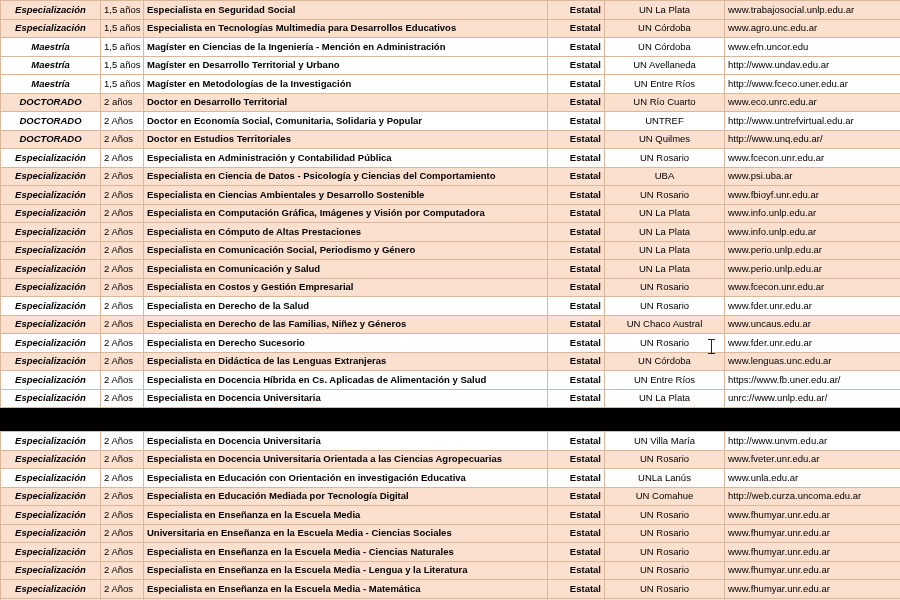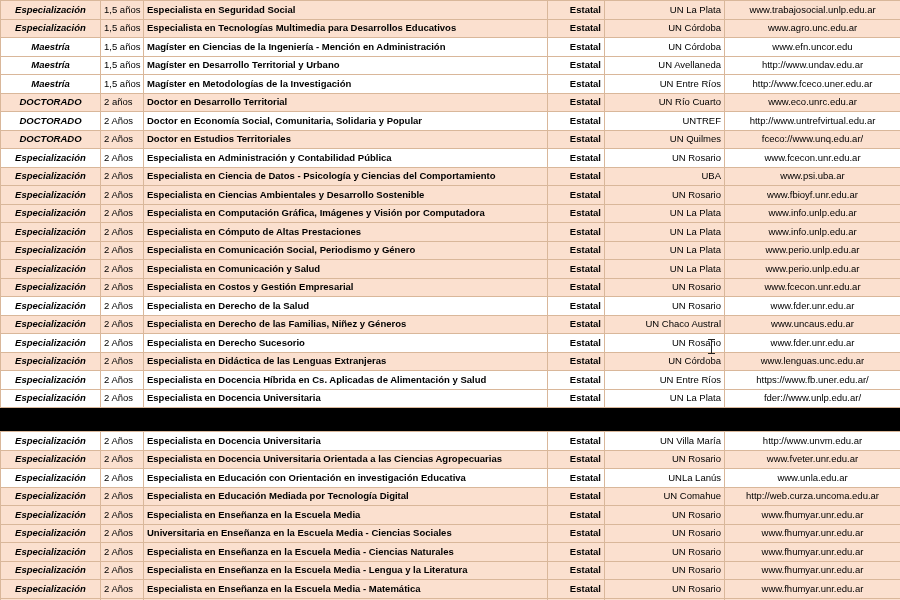--- a/index.html
+++ b/index.html
@@ -54,24 +54,23 @@
   td.nombre {
     text-align: left;
     padding-left: 5px;
     font-weight: bold;
   }
   td.gestion {
     text-align: right;
     font-weight: bold;
   }
   td.inst {
-    text-align: right;
+    text-align: center;
   }
   td.web {
-    text-align: center;
   }
   
   tr.peach td { background: #fbe0cf; }
   tr.white td { background: #ffffff; }
 
   tr.peach td.web, tr.peach td.inst { color: #000; }
 
   .band {
     height: 23px;
     background: #000000;
@@ -166,21 +165,21 @@
           <td class="gestion">Estatal</td>
           <td class="inst">UNTREF</td>
           <td class="web">http://www.untrefvirtual.edu.ar</td>
         </tr>
         <tr class="peach">
           <td class="tipo">DOCTORADO</td>
           <td class="dur">2 Años</td>
           <td class="nombre">Doctor en Estudios Territoriales</td>
           <td class="gestion">Estatal</td>
           <td class="inst">UN Quilmes</td>
-          <td class="web">fceco://www.unq.edu.ar/</td>
+          <td class="web">http://www.unq.edu.ar/</td>
         </tr>
         <tr class="white">
           <td class="tipo">Especialización</td>
           <td class="dur">2 Años</td>
           <td class="nombre">Especialista en Administración y Contabilidad Pública</td>
           <td class="gestion">Estatal</td>
           <td class="inst">UN Rosario</td>
           <td class="web">www.fcecon.unr.edu.ar</td>
         </tr>
         <tr class="peach">
@@ -278,21 +277,21 @@
           <td class="gestion">Estatal</td>
           <td class="inst">UN Entre Ríos</td>
           <td class="web">https://www.fb.uner.edu.ar/</td>
         </tr>
         <tr class="white">
           <td class="tipo">Especialización</td>
           <td class="dur">2 Años</td>
           <td class="nombre">Especialista en Docencia Universitaria</td>
           <td class="gestion">Estatal</td>
           <td class="inst">UN La Plata</td>
-          <td class="web">fder://www.unlp.edu.ar/</td>
+          <td class="web">unrc://www.unlp.edu.ar/</td>
         </tr>
       </tbody>
   </table>
 
   <div class="band"></div>
 
   <table class="grid">
     <colgroup>
       <col class="c-tipo">
         <col class="c-dur">

